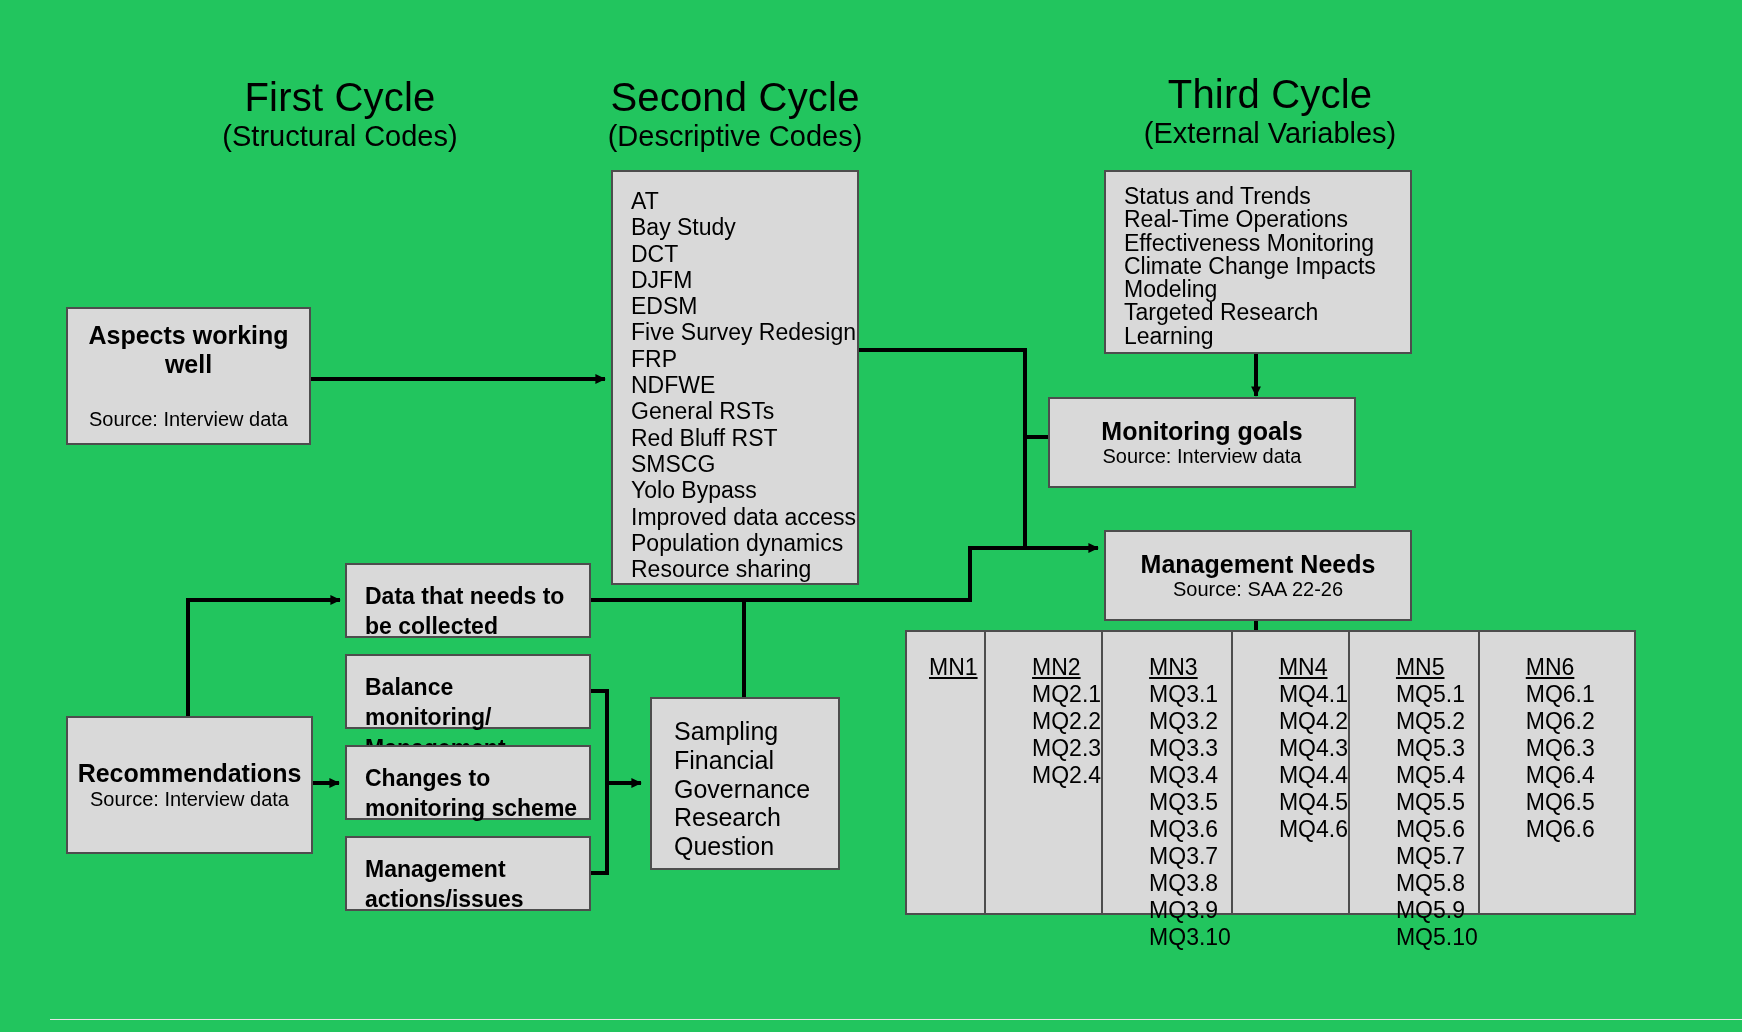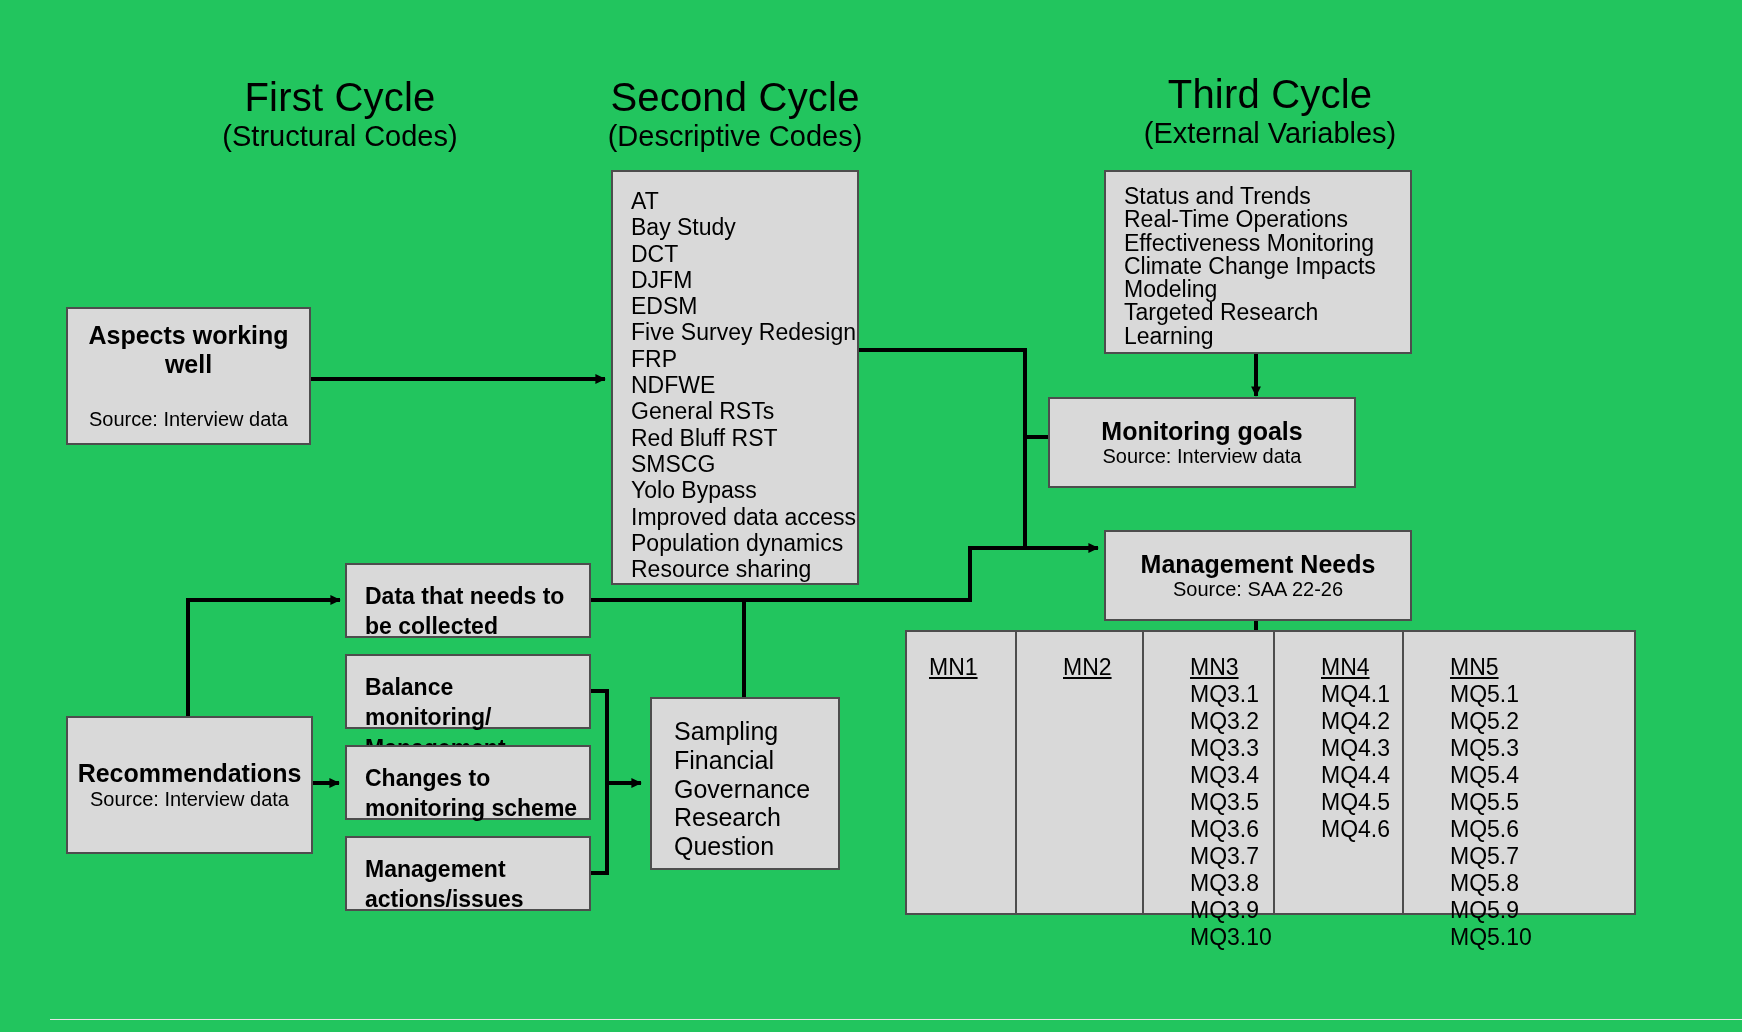--- a/index.html
+++ b/index.html
@@ -262,20 +262,26 @@
   </div>
 
   <div class="mnwrap" style="left:905px; top:630px; width:731px; height:285px;gap:24px;">
 
     <div class="mncol" style="width:110px;">
       <div class="h">MN1</div>
     </div>
 
     <div class="mncol" style="width:103px;">
       <div class="h">MN2</div>
+      <ul>
+        <li>MQ2.1</li>
+        <li>MQ2.2</li>
+        <li>MQ2.3</li>
+        <li>MQ2.4</li>
+      </ul>
     </div>
 
     <div class="mncol" style="width:107px;">
       <div class="h">MN3</div>
       <ul>
         <li>MQ3.1</li>
         <li>MQ3.2</li>
         <li>MQ3.3</li>
         <li>MQ3.4</li>
         <li>MQ3.5</li>
@@ -308,18 +314,29 @@
         <li>MQ5.4</li>
         <li>MQ5.5</li>
         <li>MQ5.6</li>
         <li>MQ5.7</li>
         <li>MQ5.8</li>
         <li>MQ5.9</li>
         <li>MQ5.10</li>
       </ul>
     </div>
 
+    <div class="mncol" style="width:191px;">
+      <div class="h">MN6</div>
+      <ul>
+        <li>MQ6.1</li>
+        <li>MQ6.2</li>
+        <li>MQ6.3</li>
+        <li>MQ6.4</li>
+        <li>MQ6.5</li>
+        <li>MQ6.6</li>
+      </ul>
+    </div>
 
   </div>
 
   <div class="baseline"></div>
 
 </div>
 
 </body></html>

